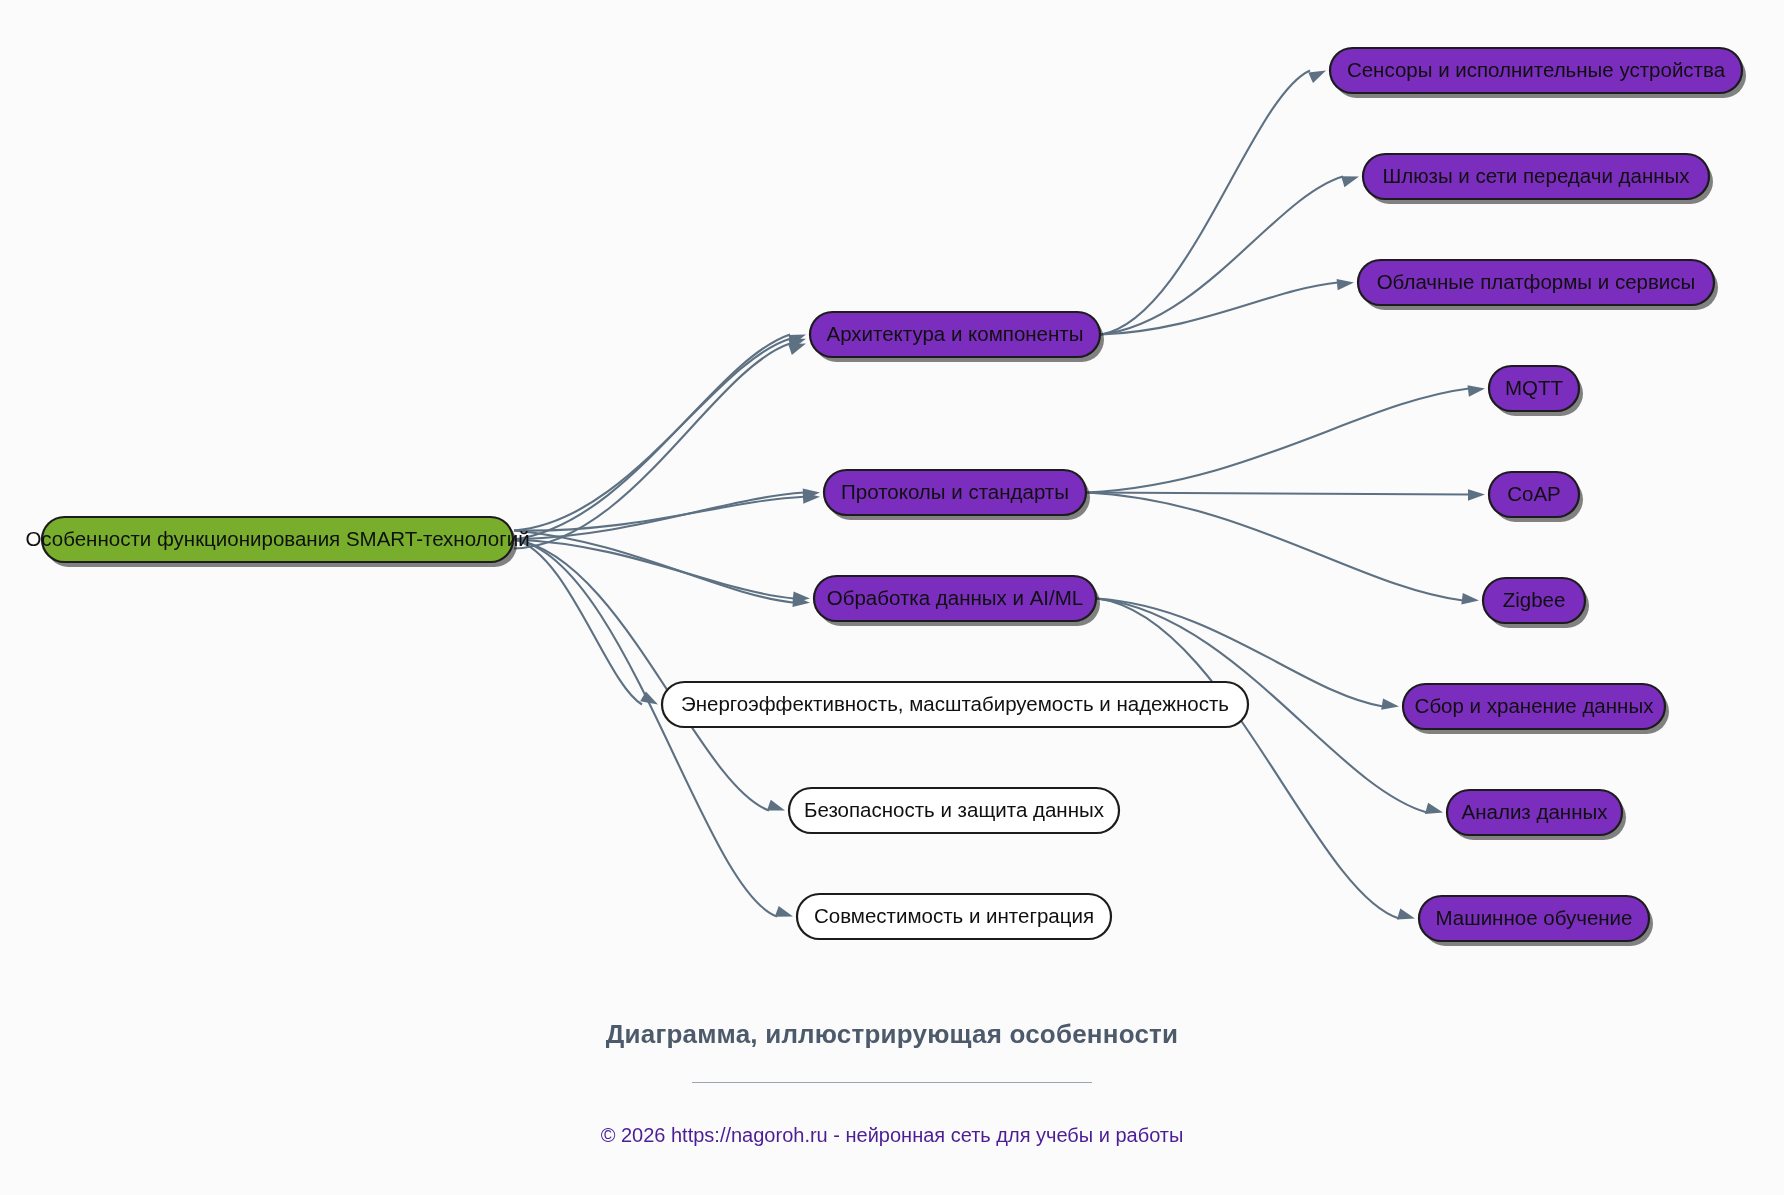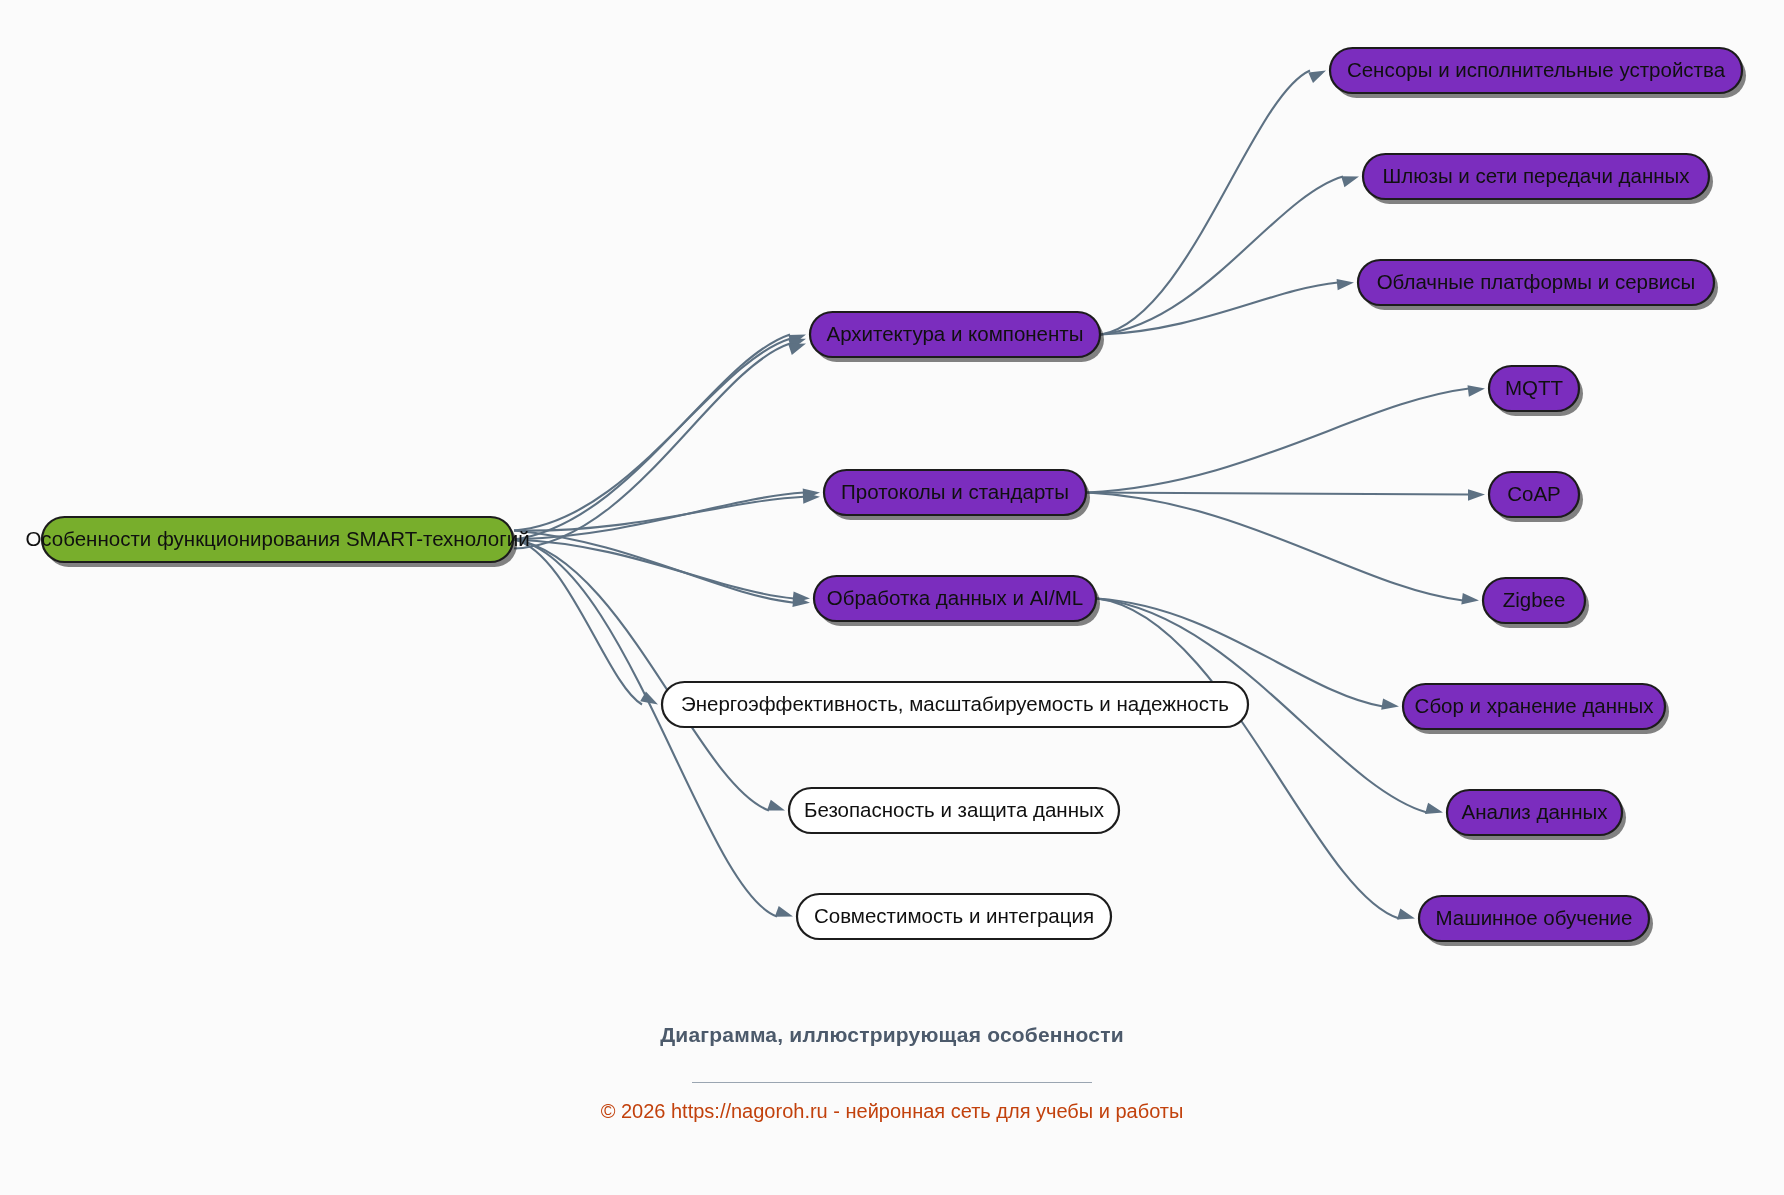--- a/index.html
+++ b/index.html
@@ -48,39 +48,39 @@
   }
   .caption {
     position: absolute;
     left: 0;
     width: 1784px;
     text-align: center;
   }
   .caption-title {
     top: 1021px;
     font-family: "Liberation Sans", sans-serif;
-    font-size: 21px;
+    font-size: 26px;
     font-weight: bold;
     color: #4c5a6b;
     line-height: 27px;
     letter-spacing: 0.2px;
   }
   .caption-rule {
     position: absolute;
     left: 692px;
     top: 1082px;
     width: 400px;
     height: 0;
     border-top: 1.4px solid #9aa5b1;
   }
   .caption-footer {
-    top: 1100px;
+    top: 1124px;
     font-family: "Liberation Sans", sans-serif;
     font-size: 20px;
-    color: #c2410c;
+    color: #4c1d95;
   }
 </style>
 </head>
 <body>
 
 <div id="canvas">
 
   <svg class="graph" viewBox="0 0 1784 1195">
     <g id="edge-layer">
         <path class="edge" d="M 514 539.5 C 629.92 524.125, 712.72 360.33, 790 334.5"></path>

